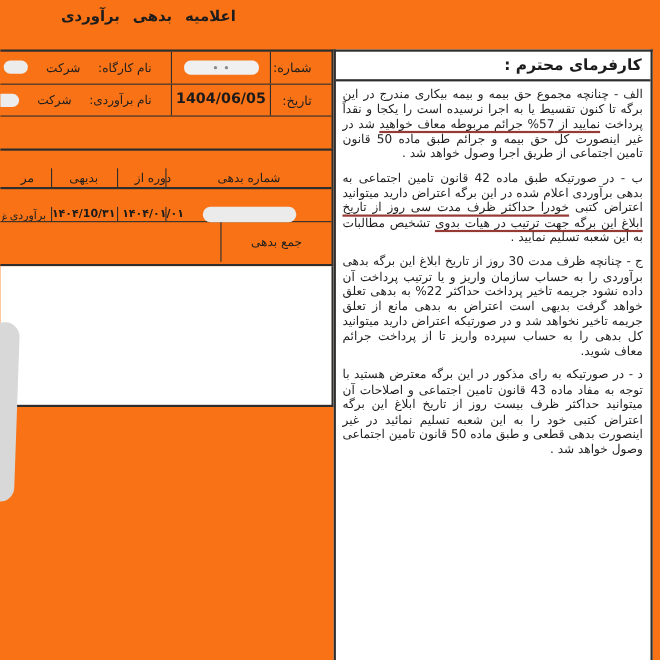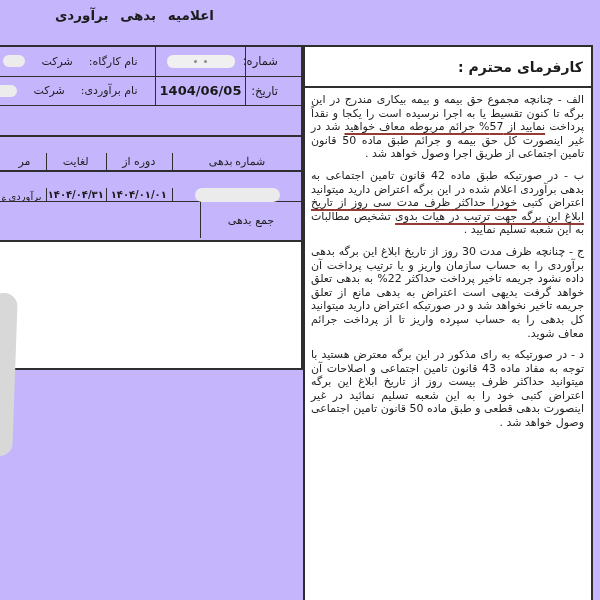--- a/index.html
+++ b/index.html
@@ -1,41 +1,41 @@
 <!DOCTYPE html>
 <html lang="fa" dir="rtl"><head>
 <meta charset="utf-8">
 <style>
   html,body{margin:0;padding:0;background:#ffffff;}
   .page{
     position:relative;
     width:600px;height:600px;
-    background:#c4b5fd;
+    background:#f97316;
     overflow:hidden;
     direction:rtl;
     font-family:"DejaVu Sans",sans-serif;
     color:#222222;
   }
   
   .title{
     position:absolute;left:55px;top:7px;
     font-size:13.5px;font-weight:bold;color:#1d1d1d;
     word-spacing:7px;letter-spacing:.3px;white-space:nowrap;
   }
   
   .box-info{
     position:absolute;left:0;top:45px;width:303px;height:90px;
     border-top:2px solid #2e2e2e;border-right:2.5px solid #2e2e2e;
     box-sizing:border-box;
   }
   .info-row{position:relative;height:29.5px;border-bottom:1.5px solid #2e2e2e;box-sizing:border-box;}
   .info-row.last{border-bottom:none;height:28px;}
   .cell-lbl{
-    position:absolute;right:16px;top:0;bottom:0;width:55px;
-    display:flex;align-items:center;padding-right:7px;box-sizing:border-box;
+    position:absolute;right:0;top:0;bottom:0;width:55px;
+    display:flex;align-items:center;padding-right:18px;box-sizing:border-box;
     font-size:11.5px;color:#1e1e1e;
   }
   .cell-val{
     position:absolute;right:55px;top:0;bottom:0;width:91px;
     border-right:1.5px solid #2e2e2e;border-left:1.5px solid #2e2e2e;
     display:flex;align-items:center;justify-content:center;box-sizing:border-box;
   }
   .cell-rest{
     position:absolute;right:147.5px;left:0;top:0;bottom:0;
     display:flex;align-items:center;gap:16px;
@@ -53,21 +53,21 @@
   .box-debt{
     position:absolute;left:0;top:135px;width:303px;height:107px;
     border-top:2.5px solid #2e2e2e;border-right:2.5px solid #2e2e2e;border-bottom:2.5px solid #2e2e2e;
     box-sizing:border-box;
   }
   .drow{position:relative;box-sizing:border-box;}
   .dhead{height:35px;border-bottom:2.5px solid #2e2e2e;font-size:11px;color:#1e1e1e;}
   .ddata{height:30px;border-bottom:1.5px solid #2e2e2e;}
   .dtotal{height:36px;}
   .col{position:absolute;top:16px;bottom:0;display:flex;align-items:center;justify-content:center;box-sizing:border-box;}
-  .col-num{right:0;width:129px;border-left:1.5px solid #2e2e2e;font-family:Liberation Serif, serif;}
+  .col-num{right:0;width:151px;border-left:1.5px solid #2e2e2e;}
   .col-from{right:130.5px;width:64.5px;border-left:1.5px solid #2e2e2e;}
   .col-to{right:196.5px;width:58.5px;border-left:1.5px solid #2e2e2e;}
   .col-cut{right:256.5px;left:0;justify-content:flex-start;overflow:hidden;}
   .cuttext{padding-right:14px;}
   .fa-date{font-size:10px;font-weight:600;color:#1a1a1a;letter-spacing:-.3px;white-space:nowrap;}
   .col-cut .type-line{position:absolute;top:3px;right:3px;font-size:10px;white-space:nowrap;}
   .col-cut .type-wrap{position:absolute;bottom:-3px;left:1px;font-size:10px;}
   .total-label{
     position:absolute;right:0;top:0;bottom:0;width:101px;
     border-left:1.5px solid #2e2e2e;box-sizing:border-box;
@@ -84,21 +84,21 @@
     position:absolute;left:-12px;top:293px;width:27px;height:163px;
     background:#d8d8d8;border-radius:13px;transform:rotate(2deg);
   }
   
   .box-notice{
     position:absolute;left:303px;top:45px;width:290px;height:557px;
     border:2.5px solid #2e2e2e;border-bottom:none;
     box-sizing:border-box;background:#ffffff;
   }
   .notice-header{
-    height:41px;border-bottom:2px solid #2e2e2e;box-sizing:border-box;
+    height:27px;border-bottom:2px solid #2e2e2e;box-sizing:border-box;
     display:flex;align-items:center;padding-right:8px;
     font-size:14px;font-weight:bold;color:#1c1c1c;
   }
   .notice-body{
     padding:5px 7px 0 6px;
     font-size:11px;line-height:13.6px;
     text-align:justify;color:#1f1f1f;
   }
   .notice-body p{margin:0 0 8px 0;}
   .u{
@@ -142,34 +142,34 @@
       </div>
       <div class="cell-lbl">تاریخ:</div>
     </div>
 
   </div>
 
   <div class="box-debt">
     <div class="drow dhead">
       <div class="col col-num">شماره بدهی</div>
       <div class="col col-from">دوره از</div>
-      <div class="col col-to">لغایت</div>
+      <div class="col col-to">بدیهی</div>
       <div class="col col-cut">
         <span class="cuttext">مر</span>
       </div>
     </div>
     <div class="drow ddata">
       <div class="col col-num">
         <span class="redact-md"></span>
       </div>
       <div class="col col-from">
         <span class="fa-date" dir="ltr">۱۴۰۴/۰۱/۰۱</span>
       </div>
       <div class="col col-to">
-        <span class="fa-date" dir="ltr">۱۴۰۴/۰۴/۳۱</span>
+        <span class="fa-date" dir="ltr">۱۴۰۴/10/۳۱</span>
       </div>
       <div class="col col-cut">
         <span class="type-line">برآوردی</span>
         <span class="type-wrap">غ</span>
       </div>
     </div>
     <div class="drow dtotal">
       <div class="total-label">جمع بدهی</div>
     </div>
   </div>

